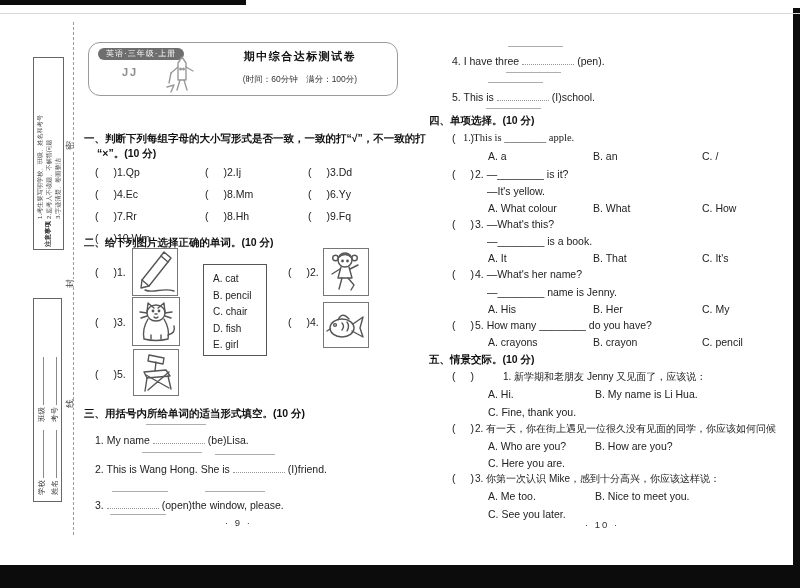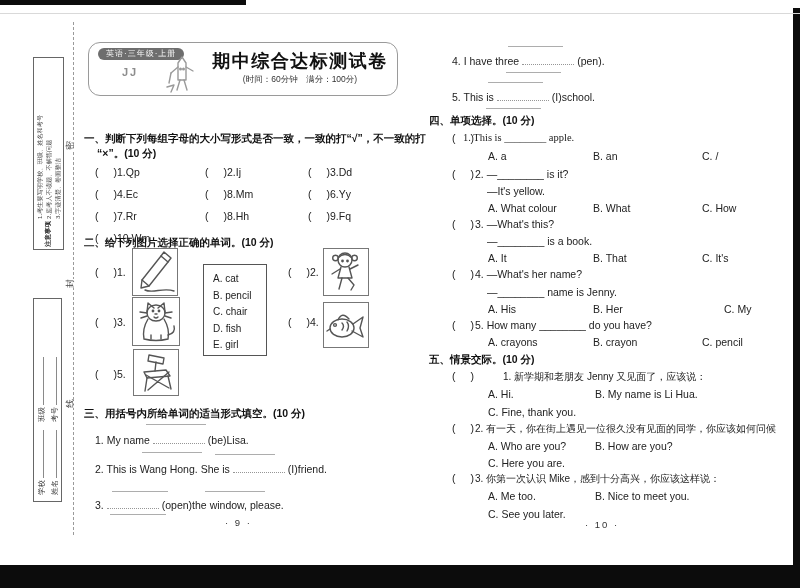--- a/index.html
+++ b/index.html
@@ -19,21 +19,21 @@
   .notice-lines{flex:1;}
   .notice-lines div{font-size:6.2px;line-height:9px;white-space:nowrap;color:#444;}
   .info-in{width:202px;height:27px;padding-top:1px;}
   .info-line{font-size:7.5px;line-height:13px;white-space:nowrap;color:#333;padding-left:6px;}
   .iline{display:inline-block;width:48px;height:8px;border-bottom:1px solid #8a8a8a;margin:0 6px 0 2px;}
   
   .tab{position:absolute;left:88px;top:42px;width:308px;height:52px;border:1.5px solid #9a9a9a;border-radius:12px;background:#fff;}
   .pill{position:absolute;left:98px;top:48px;height:12px;line-height:12px;padding:0 8px;background:#6e6e6e;
         color:#fafafa;font-size:8px;border-radius:8px;letter-spacing:1px;}
   .jj{position:absolute;left:122px;top:66px;font-size:11px;font-weight:bold;color:#8d8d8d;letter-spacing:2px;}
-  .title{position:absolute;left:208px;top:49px;width:184px;text-align:center;font-size:18px;font-weight:bold;letter-spacing:1.5px;color:#111;}
+  .title{position:absolute;left:208px;top:49px;width:184px;text-align:center;font-size:11px;font-weight:bold;letter-spacing:1.5px;color:#111;}
   .subtitle{position:absolute;left:208px;top:74px;width:184px;text-align:center;font-size:8.5px;color:#333;}
   
   table.score{position:absolute;left:84px;top:98px;border-collapse:collapse;table-layout:fixed;}
   table.score td{border:1px solid #555;height:14px;text-align:center;font-size:9px;padding:0 2px;color:#222;}
   td.wide{width:36px;} td.num{width:23px;} td.total{width:36px;}
   
   .sec-head{position:absolute;font-size:10.5px;font-weight:bold;color:#111;white-space:nowrap;}
   .t{position:absolute;font-size:10.5px;color:#222;white-space:nowrap;}
   .paren i{font-style:normal;}
   .paren .gap{display:inline-block;width:15px;}
@@ -245,21 +245,21 @@
     <div class="t" style="left:487px;top:235px;">—________ is a book.</div>
     <div class="t" style="left:488px;top:252px;">A. It</div>
     <div class="t" style="left:593px;top:252px;">B. That</div>
     <div class="t" style="left:702px;top:252px;">C. It's</div>
 
     <div class="t paren" style="left:452px;top:268px;"><i>(</i><i class="gap"></i><i>)</i></div>
     <div class="t" style="left:475px;top:268px;">4. —What's her name?</div>
     <div class="t" style="left:487px;top:286px;">—________ name is Jenny.</div>
     <div class="t" style="left:488px;top:303px;">A. His</div>
     <div class="t" style="left:593px;top:303px;">B. Her</div>
-    <div class="t" style="left:724px;top:303px;">C. My</div>
+    <div class="t" style="left:702px;top:303px;">C. My</div>
 
     <div class="t paren" style="left:452px;top:319px;"><i>(</i><i class="gap"></i><i>)</i></div>
     <div class="t" style="left:475px;top:319px;">5. How many ________ do you have?</div>
     <div class="t" style="left:488px;top:336px;">A. crayons</div>
     <div class="t" style="left:593px;top:336px;">B. crayon</div>
     <div class="t" style="left:702px;top:336px;">C. pencil</div>
 
     <div class="sec-head" style="left:429px;top:353px;">五、情景交际。(10 分)</div>
 
     <div class="t paren" style="left:452px;top:370px;"><i>(</i><i class="gap"></i><i>)</i></div>

